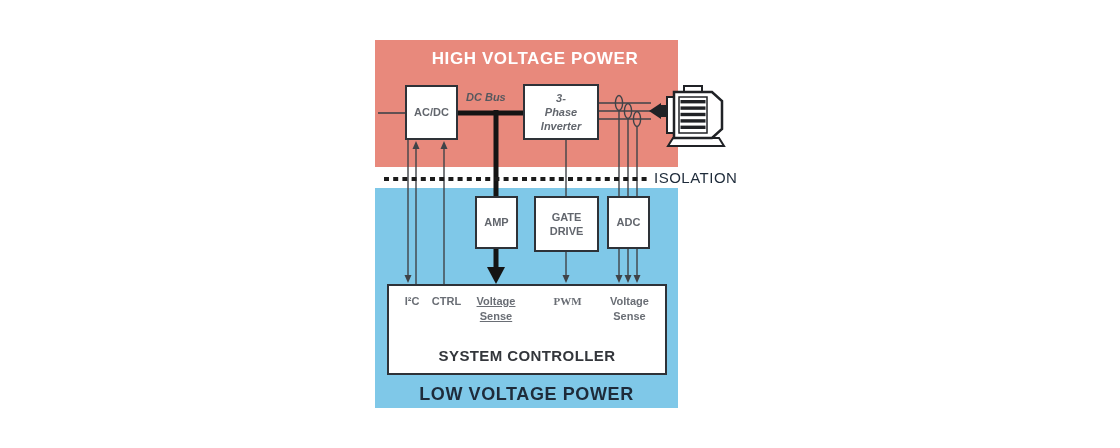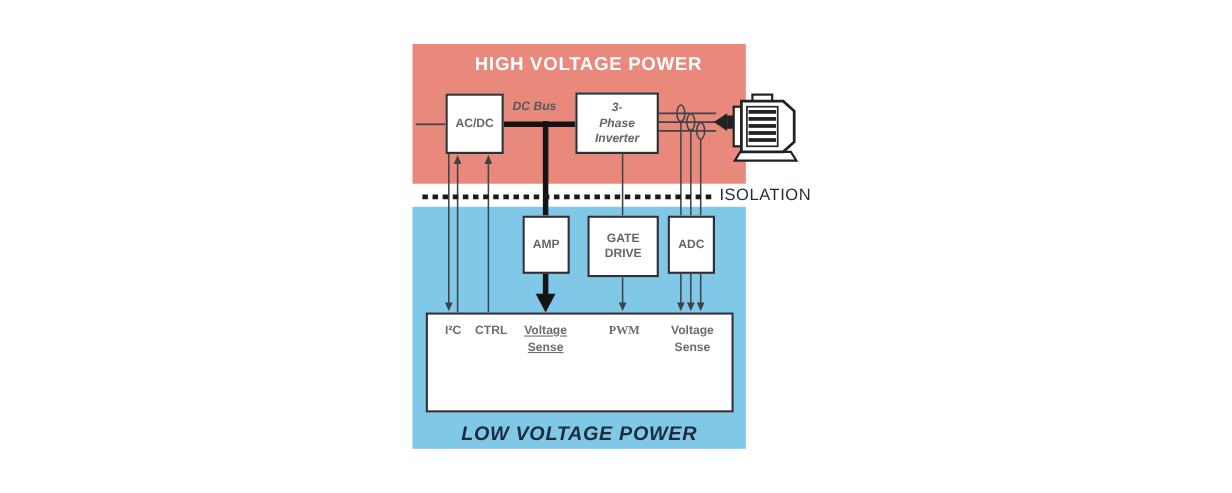--- a/index.html
+++ b/index.html
@@ -6,21 +6,21 @@
   .stage{
     position:relative;width:1120px;height:448px;background:#ffffff;
     font-family:"Liberation Sans", sans-serif;overflow:hidden;
   }
   .region{position:absolute;}
   .region-title{
     position:absolute;text-align:center;font-weight:bold;letter-spacing:0.6px;
     white-space:nowrap;
   }
   .hv-title{left:375px;top:49px;width:320px;font-size:17px;color:#ffffff;}
-  .lv-title{left:375px;top:384px;width:303px;font-size:18px;color:#1E2B3A;font-style:italic;}
+  .lv-title{left:375px;top:384px;width:303px;font-size:18px;color:#1E2B3A;}
   .isolation-label{
     position:absolute;left:654px;top:169px;font-weight:normal;font-size:15px;
     color:#1E2B3A;letter-spacing:0.5px;white-space:nowrap;
   }
   .block{
     position:absolute;background:#ffffff;border:2px solid #2E3238;
     display:flex;align-items:center;justify-content:center;text-align:center;
     font-weight:bold;color:#62666D;font-size:11px;line-height:1.3;
     box-sizing:border-box;
   }
@@ -151,14 +151,15 @@
   <div class="block blk-controller"></div>
 
   <div class="dcbus-label">DC Bus</div>
 
   <div class="port-label pl-i2c">I²C</div>
   <div class="port-label pl-ctrl">CTRL</div>
   <div class="port-label pl-vsense">Voltage Sense</div>
   <div class="port-label pl-pwm">PWM</div>
   <div class="port-label pl-csense">Voltage Sense</div>
 
+  <div class="sc-title">SYSTEM CONTROLLER</div>
 
 </div>
 
 </body></html>

